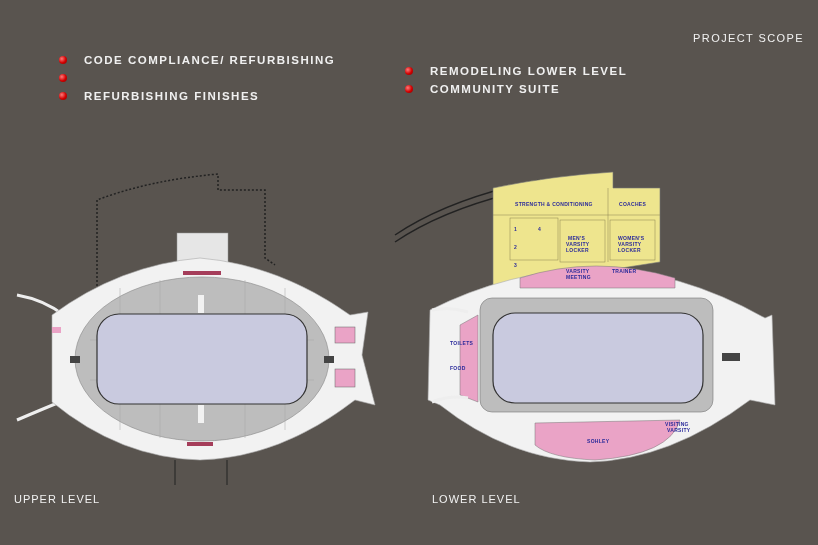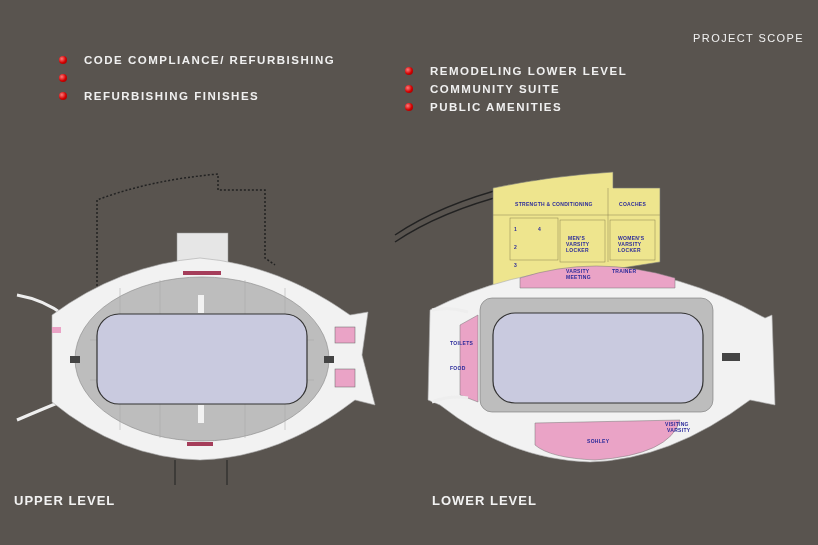--- a/index.html
+++ b/index.html
@@ -3,21 +3,21 @@
 <meta charset="utf-8">
 <style>
   html,body{margin:0;padding:0;}
   body{width:818px;height:545px;background:#59544f;position:relative;overflow:hidden;font-family:"Liberation Sans",sans-serif;}
   .title{position:absolute;right:14px;top:32px;color:#f2f2f2;font-weight:normal;font-size:11px;letter-spacing:1.4px;}
   .bullets{position:absolute;margin:0;padding:0;list-style:none;}
   .bullets li{height:18px;display:flex;align-items:center;color:#f0f0f0;font-weight:bold;font-size:11.5px;letter-spacing:1.5px;}
   .dot{width:8px;height:8px;border-radius:50%;background:radial-gradient(circle at 35% 35%,#ff7a7a,#d10000 55%,#8a0000);margin-right:17px;flex:none;}
   .left-list{left:59px;top:51px;}
   .right-list{left:405px;top:51px;margin-top:11px;}
-  .level-label{position:absolute;top:493px;color:#f2f2f2;font-weight:bold;font-size:13px;letter-spacing:1px;}
+  .level-label{position:absolute;top:493px;color:#f2f2f2;font-weight:normal;font-size:11px;letter-spacing:1px;}
   .plan{position:absolute;}
   .room-label{font-family:"Liberation Sans",sans-serif;font-size:5px;font-weight:bold;fill:#2a2a9a;letter-spacing:.3px;}
 </style>
 </head>
 <body>
 
 <div class="title">PROJECT SCOPE</div>
 
 <ul class="bullets left-list">
   <li>
@@ -34,24 +34,20 @@
 </ul>
 
 <ul class="bullets right-list">
   <li>
       <span class="dot"></span>
       <span>REMODELING LOWER LEVEL</span>
     </li>
   <li>
       <span class="dot"></span>
       <span>COMMUNITY SUITE</span>
-    </li>
-  <li>
-      <span class="dot"></span>
-      <span>PUBLIC AMENITIES</span>
     </li>
 </ul>
 
 <svg class="plan" style="left:0;top:170px" width="400" height="315" viewBox="0 0 400 315">
 
   <path d="M97 124 L97 30 Q150 10 218 4 L218 20 L265 20 L265 88 L275 95" fill="none" stroke="#222" stroke-width="1.5" stroke-dasharray="2 2"></path>
 
   <rect x="177" y="63" width="51" height="30" fill="#e6e6e6" stroke="#999" stroke-width=".5"></rect>
 
   <path d="M17 125 Q45 130 65 146" fill="none" stroke="#eee" stroke-width="3"></path>

